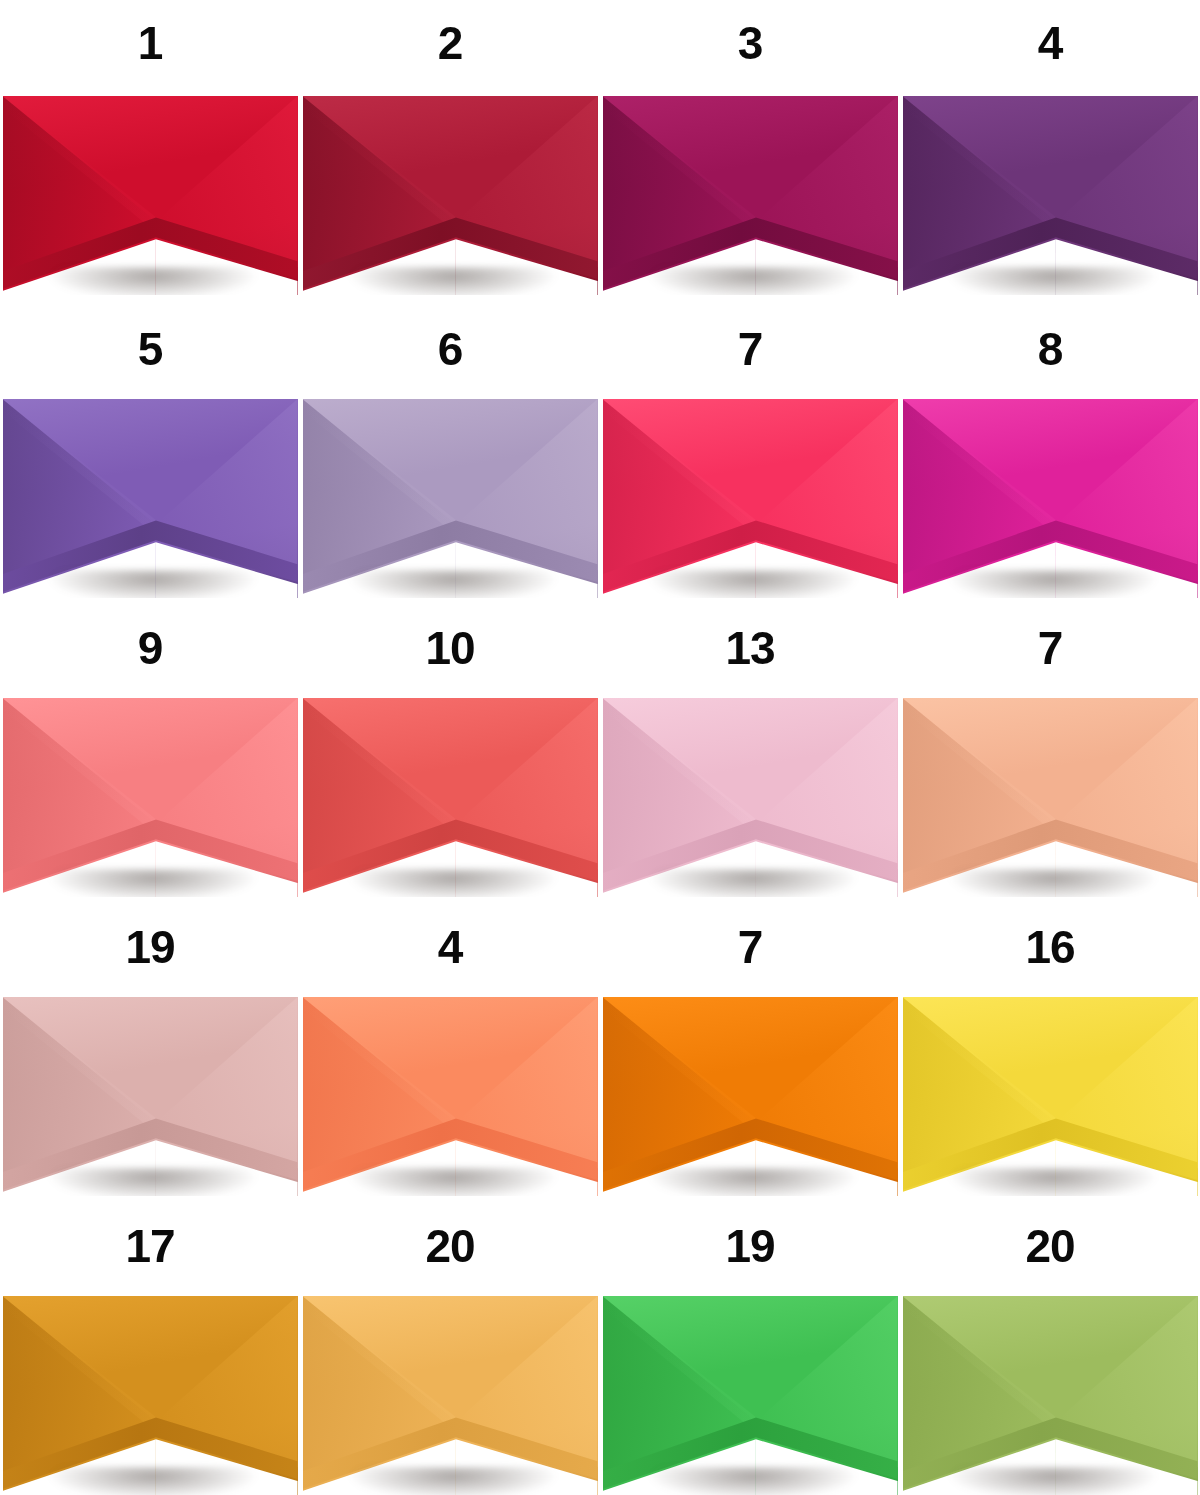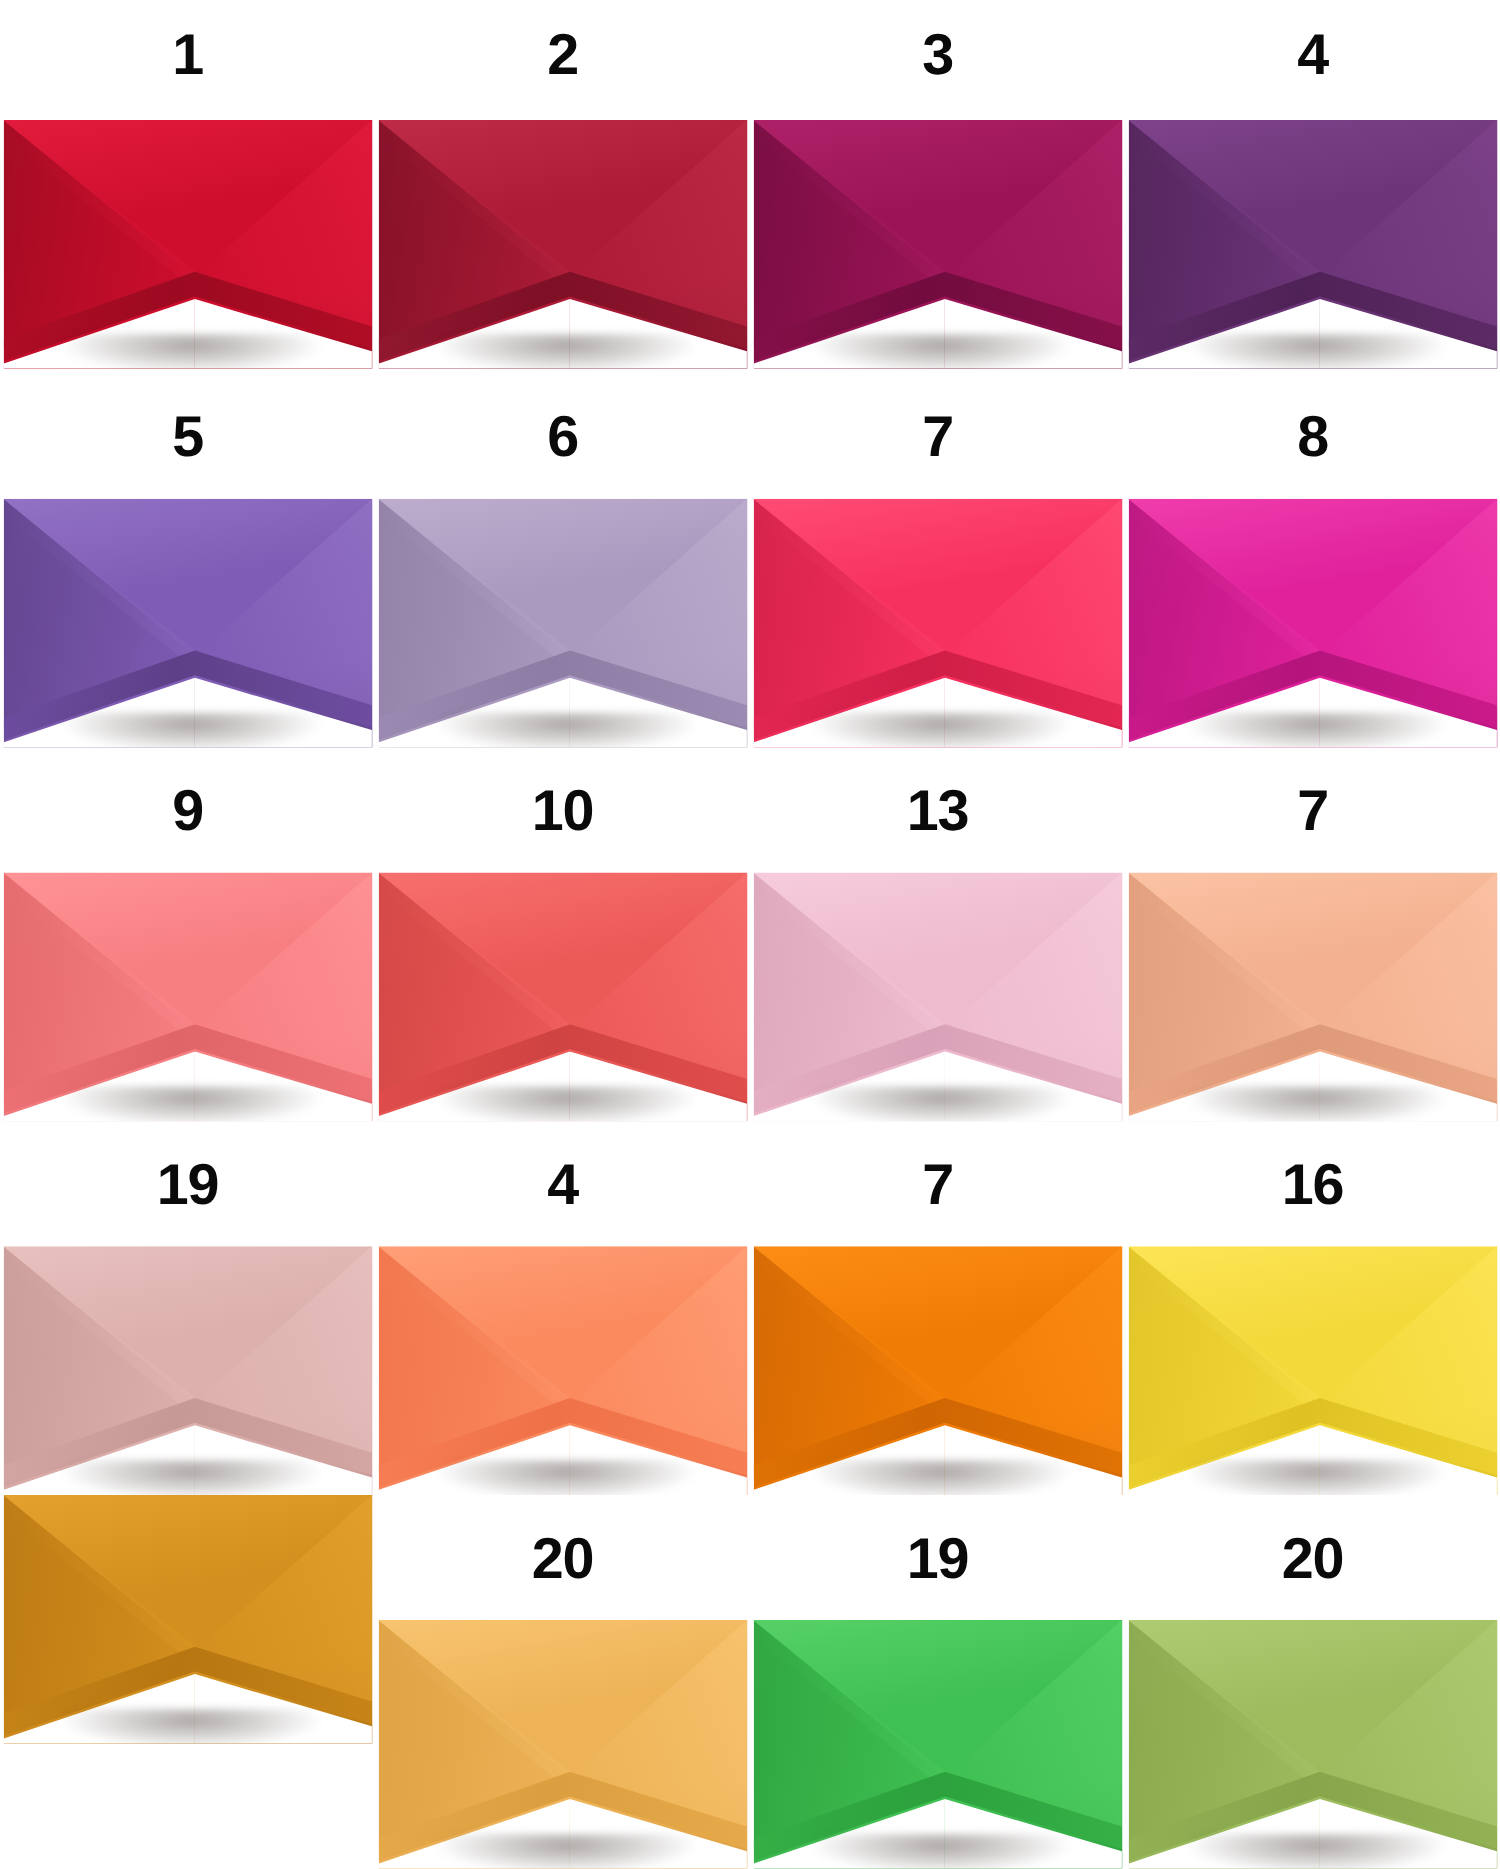--- a/index.html
+++ b/index.html
@@ -357,20 +357,21 @@
           <div class="fab-right" style="background: linear-gradient(250deg, rgb(252, 229, 86) 0%, rgb(244, 217, 59) 50%, rgb(223, 193, 35) 100%); opacity: 0.8;"></div>
           <div class="fab-ridge" style="background: linear-gradient(90deg, rgba(255, 255, 255, 0) 0%, rgb(252, 229, 86) 60%, rgba(255, 255, 255, 0.55) 100%);"></div>
           <div class="fab-fold" style="background: linear-gradient(95deg, rgb(236, 209, 48) 0%, rgb(223, 193, 35) 48%, rgb(236, 209, 48) 100%);"></div>
           <div class="fab-cutL" style=""></div>
           <div class="fab-cutR" style=""></div>
           <div class="fab-shadow" style=""></div>
         </div>
       </div>
     </div>
     <div class="swatch-cell r5">
+      <div class="swatch-label">17</div>
       <div class="fabric-wrap">
         <div class="fabric">
           <div class="fab-top" style="background: linear-gradient(170deg, rgb(228, 161, 46) 0%, rgb(212, 144, 30) 38%, rgb(212, 144, 30) 70%, rgb(183, 118, 17) 100%);"></div>
           <div class="fab-left" style="background: linear-gradient(100deg, rgb(183, 118, 17) 0%, rgb(212, 144, 30) 55%, rgb(228, 161, 46) 100%); opacity: 0.85;"></div>
           <div class="fab-right" style="background: linear-gradient(250deg, rgb(228, 161, 46) 0%, rgb(212, 144, 30) 50%, rgb(183, 118, 17) 100%); opacity: 0.8;"></div>
           <div class="fab-ridge" style="background: linear-gradient(90deg, rgba(255, 255, 255, 0) 0%, rgb(228, 161, 46) 60%, rgba(255, 255, 255, 0.55) 100%);"></div>
           <div class="fab-fold" style="background: linear-gradient(95deg, rgb(198, 132, 24) 0%, rgb(183, 118, 17) 48%, rgb(198, 132, 24) 100%);"></div>
           <div class="fab-cutL" style=""></div>
           <div class="fab-cutR" style=""></div>
           <div class="fab-shadow" style=""></div>

